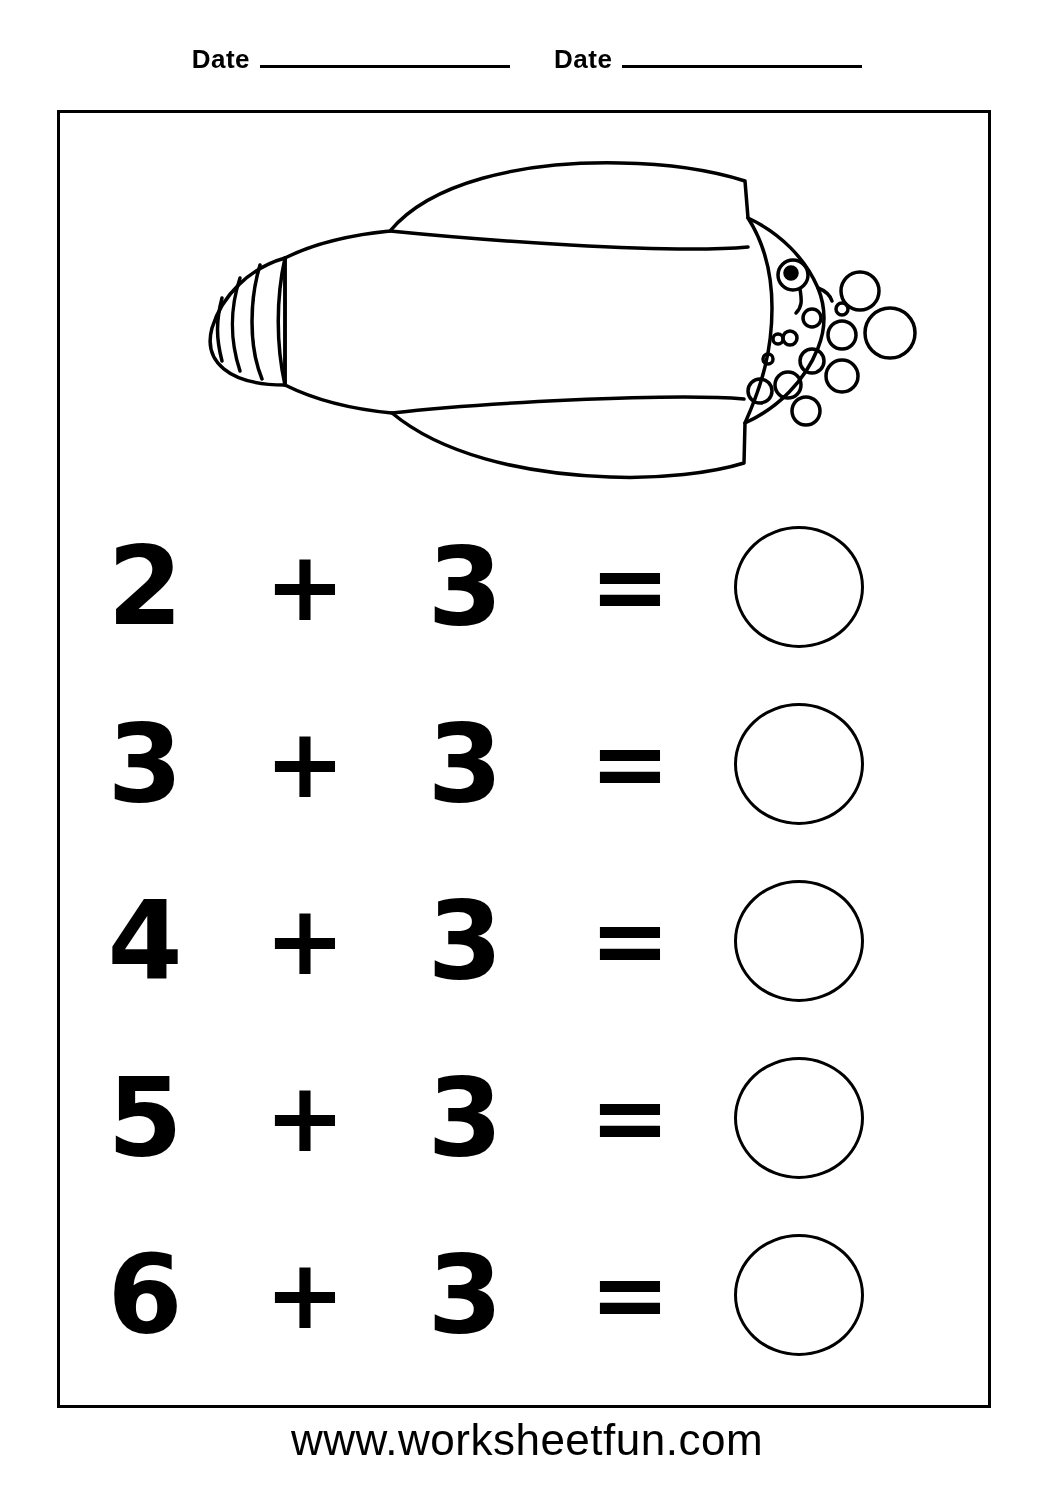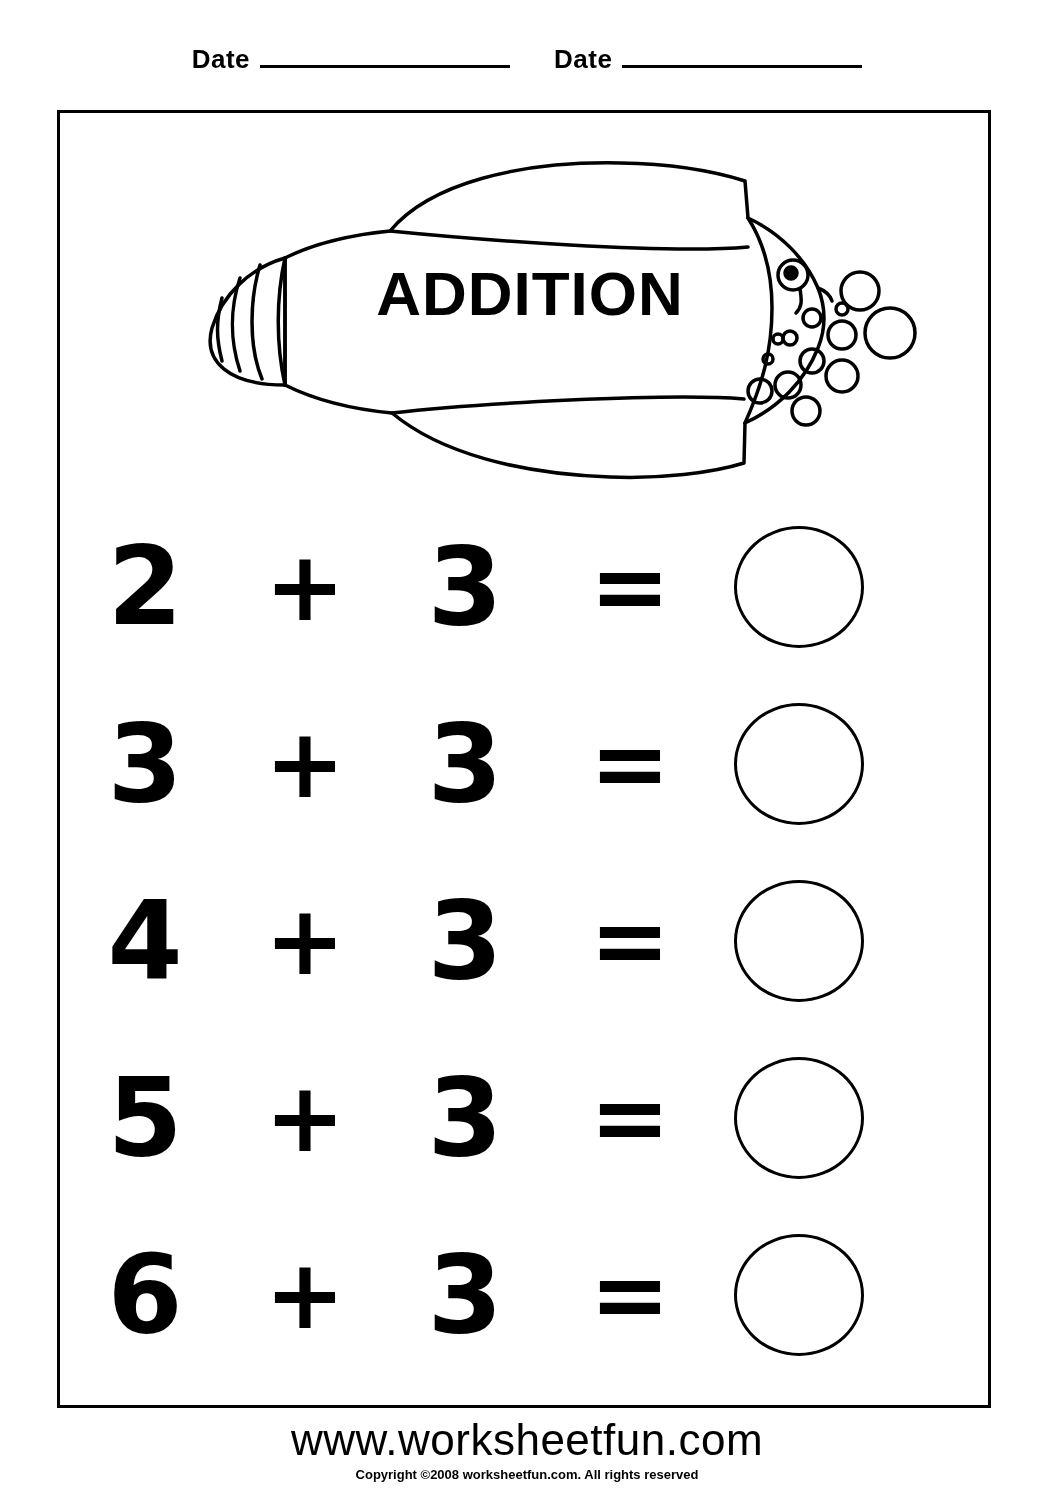--- a/index.html
+++ b/index.html
@@ -188,21 +188,20 @@
         <circle cx="712" cy="238" r="12"></circle>
         <circle cx="742" cy="253" r="16"></circle>
         <circle cx="688" cy="262" r="13"></circle>
         <circle cx="660" cy="268" r="12"></circle>
         <circle cx="706" cy="288" r="14"></circle>
         <circle cx="678" cy="216" r="5"></circle>
         <circle cx="668" cy="236" r="5"></circle>
         <circle cx="742" cy="186" r="6"></circle>
       </g>
     </svg>
-    <div class="fish-title">ADDITION</div>
   </div>
 
   <div class="problems">
 
     <div class="row">
       <div class="cell operand">2</div>
       <div class="cell op-plus">+</div>
       <div class="cell operand">3</div>
       <div class="cell op-equals">=</div>
       <div class="answer-oval"></div>
@@ -238,14 +237,13 @@
       <div class="cell operand">3</div>
       <div class="cell op-equals">=</div>
       <div class="answer-oval"></div>
     </div>
 
   </div>
 </div>
 
 <div class="footer">
   <div class="footer-url">www.worksheetfun.com</div>
-  <div class="footer-copy">Copyright ©2008 worksheetfun.com. All rights reserved</div>
 </div>
 
 </body></html>

